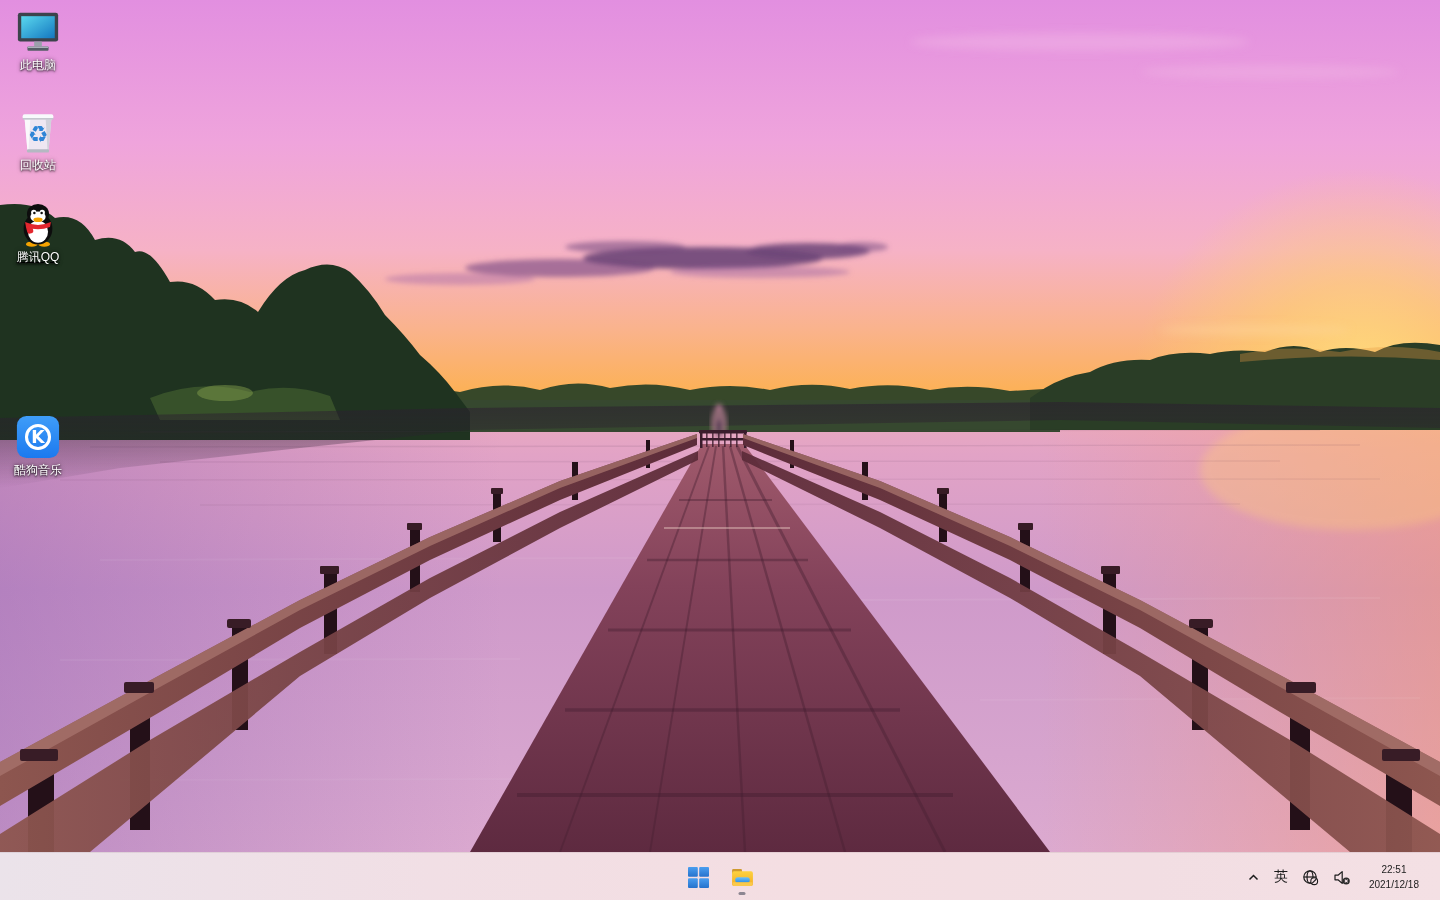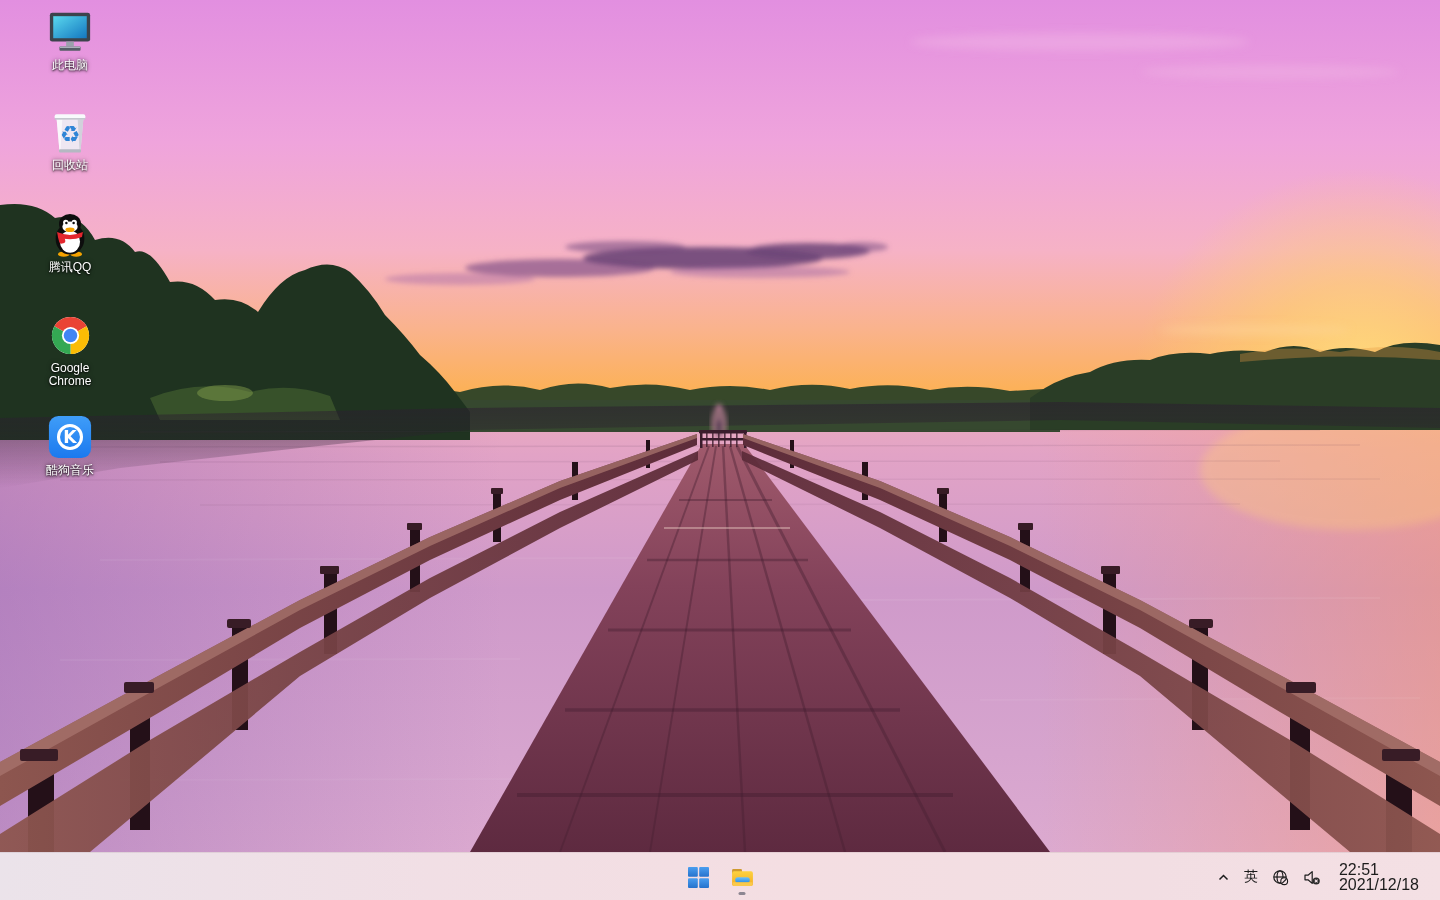--- a/index.html
+++ b/index.html
@@ -1,40 +1,40 @@
 <!DOCTYPE html>
 <html><head>
 <meta charset="utf-8">
 <style>
   html,body{margin:0;padding:0;width:1440px;height:900px;overflow:hidden;
     font-family:"Liberation Sans",sans-serif;background:#000;}
   .desktop{position:relative;width:1440px;height:900px;overflow:hidden;}
   .wallpaper{position:absolute;left:0;top:0;width:1440px;height:852px;}
   
   .desk-icon{position:absolute;left:0;width:76px;display:flex;flex-direction:column;
-    align-items:center;cursor:default;margin-left:32px;}
+    align-items:center;cursor:default;}
   .desk-icon .glyph{width:48px;height:48px;display:flex;align-items:center;justify-content:center;}
   .desk-icon .lbl{margin-top:3px;font-size:12px;line-height:13px;color:#fff;text-align:center;
     text-shadow:0 1px 2px rgba(0,0,0,.95),0 0 4px rgba(0,0,0,.7);max-width:74px;word-wrap:break-word;}
   
   .taskbar{position:absolute;left:0;top:852px;width:1440px;height:48px;
     background:linear-gradient(90deg,#ebe3ea 0%,#f1dfe5 30%,#f4dee2 55%,#f2dee3 80%,#f4e0e4 100%);
     border-top:1px solid rgba(120,90,110,.12);box-sizing:border-box;}
   .tb-center{position:absolute;left:50%;top:0;transform:translateX(-50%);height:48px;
     display:flex;align-items:center;gap:4px;}
   .tb-btn{position:relative;width:40px;height:40px;border:none;background:transparent;border-radius:6px;
     display:flex;align-items:center;justify-content:center;padding:0;cursor:pointer;}
   .run-dot{position:absolute;left:50%;transform:translateX(-50%);bottom:2px;width:7px;height:3px;
     border-radius:2px;background:#8d8691;}
   .tb-right{position:absolute;right:0;top:0;height:48px;display:flex;align-items:center;padding-right:14px;}
   .tray-btn{height:40px;border:none;background:transparent;border-radius:6px;display:flex;
     align-items:center;justify-content:center;padding:0 7px;cursor:pointer;color:#1c1c1c;}
   .ime{font-size:14px;color:#1a1a1a;}
-  .clock{display:flex;flex-direction:column;align-items:flex-start;justify-content:center;
-    font-size:16px;line-height:15px;color:#1c1c1c;margin-left:4px;}
+  .clock{display:flex;flex-direction:column;align-items:center;justify-content:center;
+    font-size:10px;line-height:15px;color:#1c1c1c;margin-left:4px;}
 </style>
 </head>
 <body>
 
 <div class="desktop">
 
   <svg class="wallpaper" viewBox="0 0 1440 852" preserveAspectRatio="none">
     <defs>
       <linearGradient id="sky" x1="0" y1="0" x2="0" y2="1">
         <stop offset="0" stop-color="#e28fe0"></stop>
@@ -255,54 +255,41 @@
         <path d="M38,10 h-6 l2,34 h1 z" fill="#c9ccd4" opacity="0.8"></path>
         <rect x="8" y="5.5" width="32" height="5.5" rx="2" fill="#f8fafc"></rect>
         <rect x="8" y="9.6" width="32" height="1.4" fill="#b9bcc4"></rect>
         <rect x="12.5" y="42" width="23" height="3.5" rx="1.2" fill="#b4b8c2"></rect>
         <text x="24" y="34" font-size="24" text-anchor="middle" fill="#2f85d6" font-family="DejaVu Sans, sans-serif">♻</text>
       </svg>
     </div>
     <div class="lbl">回收站</div>
   </div>
 
-  <div class="desk-icon" style="top:210px;">
+  <div class="desk-icon" style="top:200px;text-decoration:underline;">
     <div class="glyph">
       <svg width="46" height="46" viewBox="0 0 48 48">
         <ellipse cx="17.5" cy="45" rx="6" ry="2.8" fill="#f5a300"></ellipse>
         <ellipse cx="30.5" cy="45" rx="6" ry="2.8" fill="#f5a300"></ellipse>
         <ellipse cx="24" cy="29" rx="15" ry="16.5" fill="#0d0d0d"></ellipse>
         <ellipse cx="24" cy="13.5" rx="11.5" ry="10.5" fill="#0d0d0d"></ellipse>
         <ellipse cx="24" cy="16.5" rx="8" ry="5.5" fill="#ffffff"></ellipse>
         <ellipse cx="24" cy="32" rx="10.5" ry="11.5" fill="#ffffff"></ellipse>
         <circle cx="19.6" cy="12" r="2.8" fill="#ffffff"></circle>
         <circle cx="28.4" cy="12" r="2.8" fill="#ffffff"></circle>
         <circle cx="20.2" cy="12.4" r="1.3" fill="#0d0d0d"></circle>
         <circle cx="27.8" cy="12.4" r="1.3" fill="#0d0d0d"></circle>
         <ellipse cx="24" cy="19.6" rx="4.8" ry="2.4" fill="#f5a300"></ellipse>
         <path d="M10.5,22 Q24,28 37.5,22 L36.5,27 Q24,32 11.5,27 Z" fill="#e3272e"></path>
         <rect x="12" y="24" width="6.5" height="10" rx="2.5" fill="#e3272e" transform="rotate(-14 15 29)"></rect>
       </svg>
     </div>
     <div class="lbl">腾讯QQ</div>
   </div>
 
-  <div class="desk-icon" style="top:311px;">
-    <div class="glyph">
-      <svg width="47" height="47" viewBox="0 0 48 48">
-        <circle cx="24" cy="24" r="19" fill="#ffffff"></circle>
-        <path d="M24,24 L7.55,14.5 A19,19 0 0 1 40.45,14.5 Z" fill="#ea4335"></path>
-        <path d="M24,24 L40.45,14.5 A19,19 0 0 1 24,43 Z" fill="#fbbc05"></path>
-        <path d="M24,24 L24,43 A19,19 0 0 1 7.55,14.5 Z" fill="#34a853"></path>
-        <circle cx="24" cy="24" r="8.8" fill="#ffffff"></circle>
-        <circle cx="24" cy="24" r="6.9" fill="#4285f4"></circle>
-      </svg>
-    </div>
-    <div class="lbl">Google Chrome</div>
-  </div>
 
   <div class="desk-icon" style="top:413px;">
     <div class="glyph">
       <svg width="46" height="46" viewBox="0 0 48 48">
         <defs>
             <linearGradient id="kg" x1="0" y1="0" x2="0" y2="1">
           <stop offset="0" stop-color="#3f9df8"></stop>
               <stop offset="1" stop-color="#1b79ef"></stop>
         </linearGradient>
           </defs>

